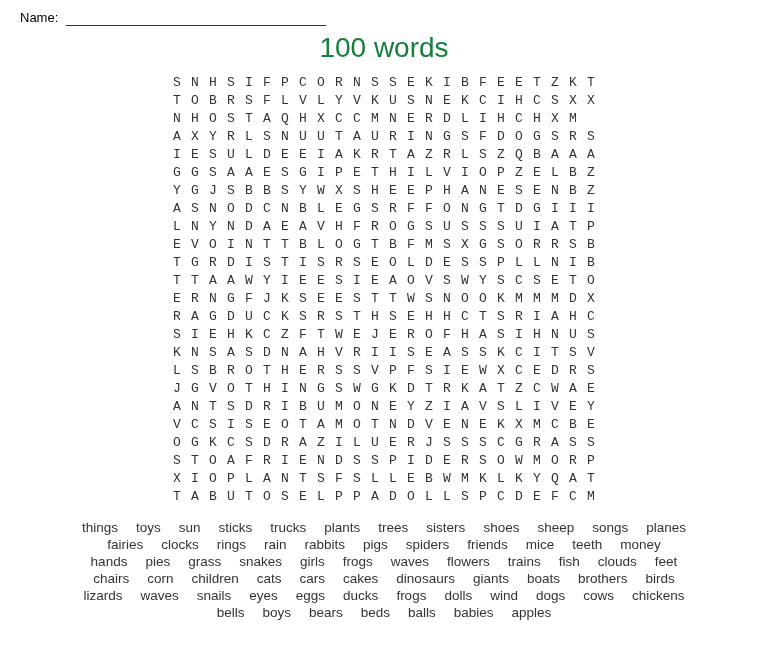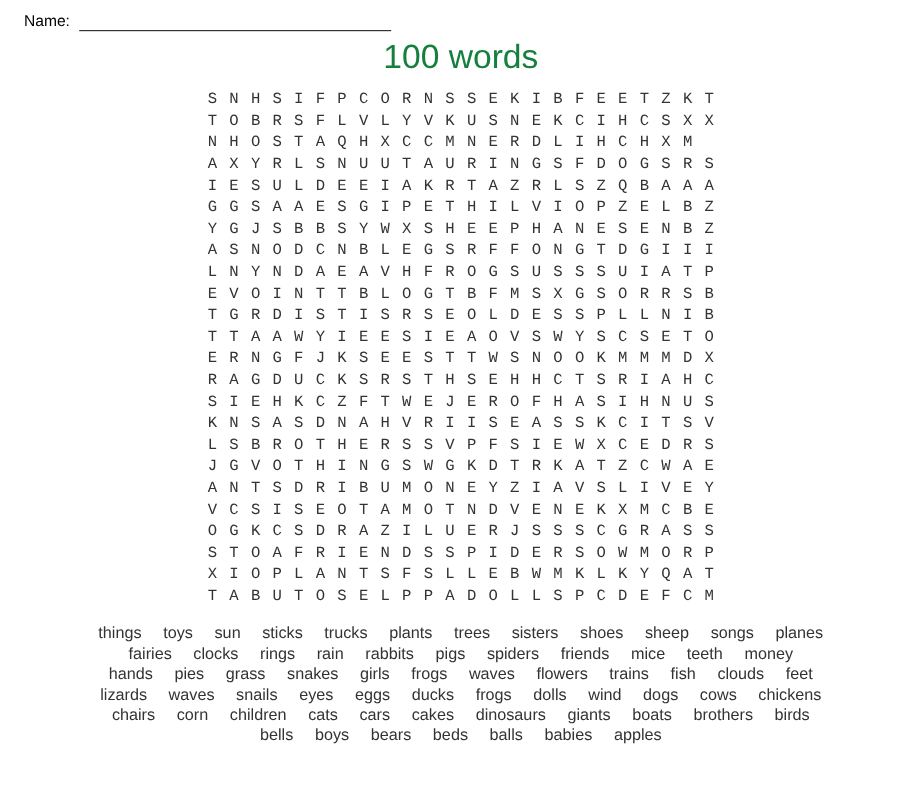--- a/index.html
+++ b/index.html
@@ -699,47 +699,47 @@
       <span class="word-item">girls</span>
       <span class="word-item">frogs</span>
       <span class="word-item">waves</span>
       <span class="word-item">flowers</span>
       <span class="word-item">trains</span>
       <span class="word-item">fish</span>
       <span class="word-item">clouds</span>
       <span class="word-item">feet</span>
     </div>
     <div class="word-row">
+      <span class="word-item">chairs</span>
+      <span class="word-item">corn</span>
+      <span class="word-item">children</span>
+      <span class="word-item">cats</span>
+      <span class="word-item">cars</span>
+      <span class="word-item">cakes</span>
+      <span class="word-item">dinosaurs</span>
+      <span class="word-item">giants</span>
+      <span class="word-item">boats</span>
+      <span class="word-item">brothers</span>
+      <span class="word-item">birds</span>
+    </div>
+    <div class="word-row">
       <span class="word-item">lizards</span>
       <span class="word-item">waves</span>
       <span class="word-item">snails</span>
       <span class="word-item">eyes</span>
       <span class="word-item">eggs</span>
       <span class="word-item">ducks</span>
       <span class="word-item">frogs</span>
       <span class="word-item">dolls</span>
       <span class="word-item">wind</span>
       <span class="word-item">dogs</span>
       <span class="word-item">cows</span>
       <span class="word-item">chickens</span>
     </div>
     <div class="word-row">
-      <span class="word-item">chairs</span>
-      <span class="word-item">corn</span>
-      <span class="word-item">children</span>
-      <span class="word-item">cats</span>
-      <span class="word-item">cars</span>
-      <span class="word-item">cakes</span>
-      <span class="word-item">dinosaurs</span>
-      <span class="word-item">giants</span>
-      <span class="word-item">boats</span>
-      <span class="word-item">brothers</span>
-      <span class="word-item">birds</span>
-    </div>
-    <div class="word-row">
       <span class="word-item">bells</span>
       <span class="word-item">boys</span>
       <span class="word-item">bears</span>
       <span class="word-item">beds</span>
       <span class="word-item">balls</span>
       <span class="word-item">babies</span>
       <span class="word-item">apples</span>
     </div>
   </div>
 

